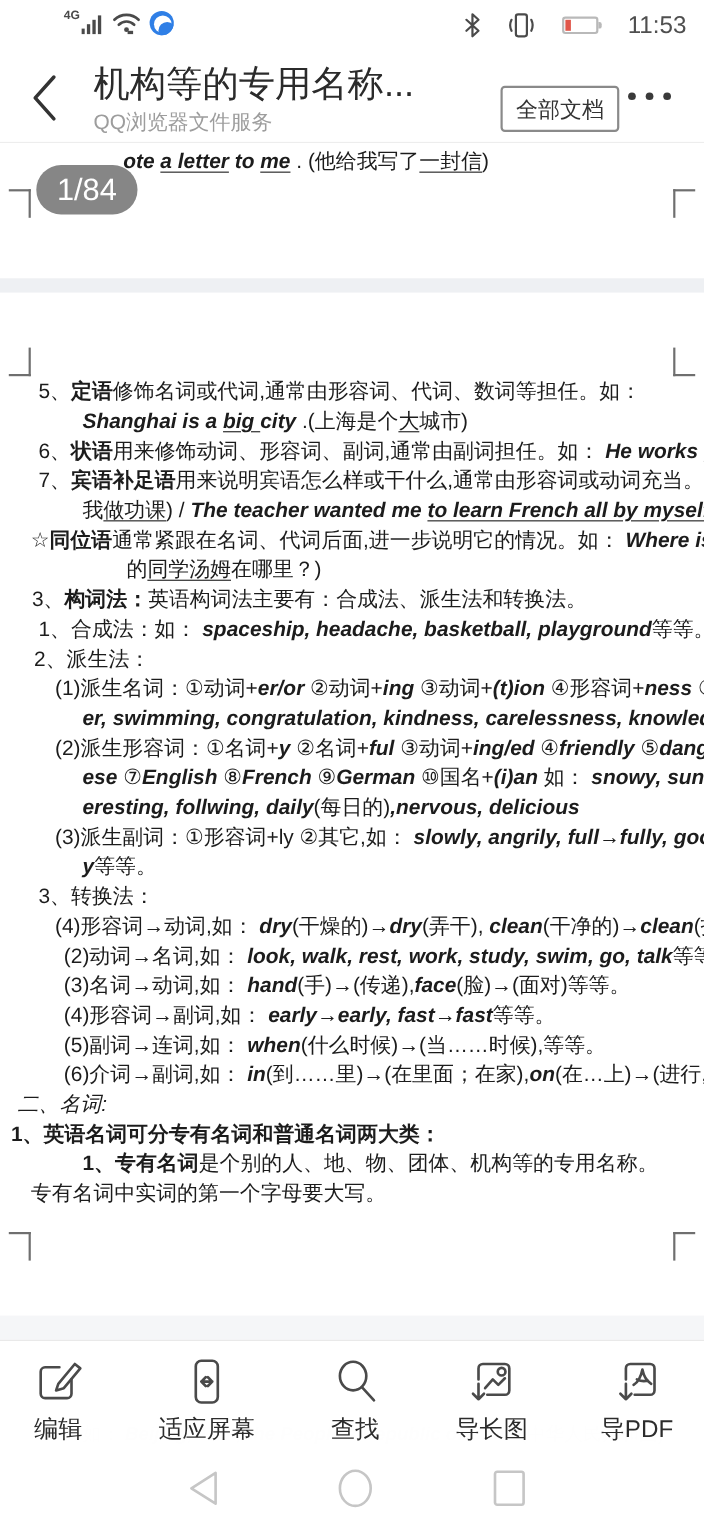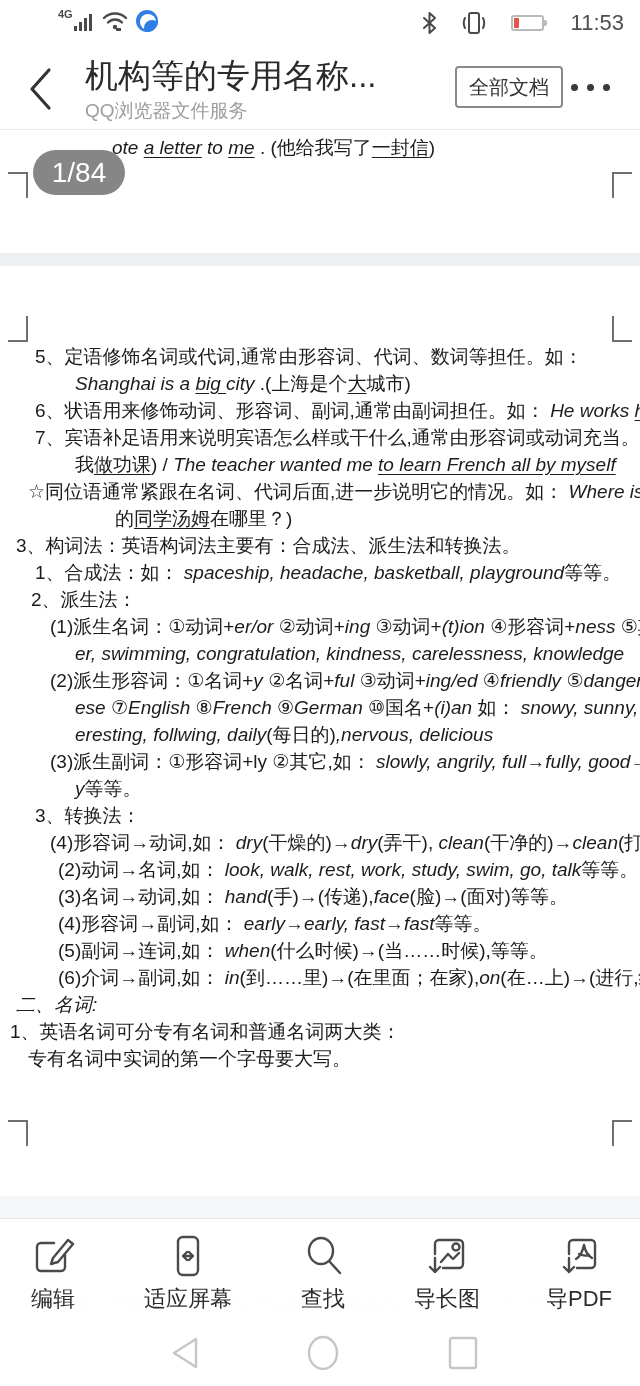--- a/index.html
+++ b/index.html
@@ -24,32 +24,32 @@
     background:#b9b9b9; border-radius:0 2px 2px 0; }
   .battery-fill { position:absolute; left:1px; top:1px; width:5px; height:10px; background:#e0564a; }
 
   
   .header { position:absolute; left:0; top:48px; width:640px; height:82px; background:#fff;
     border-bottom:1px solid #ededed; }
   .back-btn { position:absolute; left:20px; top:14px; width:40px; height:56px; background:none; border:none; cursor:pointer; }
   .hdr-title { position:absolute; left:85px; top:6px; width:360px; font-size:33px; color:#2b2b2b;
     font-weight:500; white-space:nowrap; overflow:hidden; }
   .hdr-sub { position:absolute; left:85px; top:50px; font-size:19px; color:#9d9d9d; white-space:nowrap; }
-  .alldocs-btn { position:absolute; left:455px; top:18px; height:42px; padding:0 12px;
+  .alldocs-btn { position:absolute; left:455px; top:30px; height:42px; padding:0 12px;
     border:2px solid #8a8a8a; border-radius:4px; background:#fff; font-size:20px; color:#333;
     font-family:inherit; cursor:pointer; }
   .more-btn { position:absolute; left:558px; top:18px; width:64px; height:42px; background:none; border:none;
     display:flex; align-items:center; justify-content:center; gap:9px; cursor:pointer; }
   .more-btn i { width:7px; height:7px; border-radius:50%; background:#3a3a3a; }
 
   
   .docview { position:absolute; left:0; top:130px; width:640px; height:1066px; background:#fff; overflow:hidden; }
   .doc-line { position:relative; width:640px; height:27px; line-height:27px; font-size:19px;
     color:#1c1c1c; white-space:nowrap; overflow:hidden; }
-  .doc-line .b { font-weight:normal; }
+  .doc-line .b { font-weight:bold; }
   .doc-line .i { font-style:italic; }
   .doc-line .u { text-decoration:underline; text-underline-offset:3px; }
   .doc-top-line { position:absolute; left:0; top:4px; }
   .doc-body { position:absolute; left:0; top:213px; width:640px; }
   .page-sep { position:absolute; left:0; top:123px; width:640px; height:13px; background:#eef0f3; }
   .page-pill { position:absolute; left:33px; top:20px; width:92px; height:45px; background:#868686;
     border-radius:23px; color:#fff; font-size:28px; display:flex; align-items:center; justify-content:center; }
   .cmark { position:absolute; width:20px; height:26px; }
   .cm-tl { border-top:2px solid #6f6f6f; border-right:2px solid #6f6f6f; }
   .cm-tr { border-top:2px solid #6f6f6f; border-left:2px solid #6f6f6f; }
@@ -145,39 +145,40 @@
     <span class="cmark cm-br" style="left:612px; top:186px;"></span>
 
     <div class="doc-body">
         <div class="doc-line" style="padding-left: 35px;"><span>5、</span><span class="b">定语</span><span>修饰名词或代词,通常由形容词、代词、数词等担任。如：</span></div>
         <div class="doc-line" style="padding-left: 75px;"><span class="b i">Shanghai is a </span><span class="b i u">big </span><span class="b i">city </span><span>.(上海是个</span><span class="u">大</span><span>城市)</span></div>
         <div class="doc-line" style="padding-left: 35px;"><span>6、</span><span class="b">状语</span><span>用来修饰动词、形容词、副词,通常由副词担任。如： </span><span class="b i">He works </span><span class="b i u">hard </span></div>
         <div class="doc-line" style="padding-left: 35px;"><span>7、</span><span class="b">宾语补足语</span><span>用来说明宾语怎么样或干什么,通常由形容词或动词充当。如： </span></div>
         <div class="doc-line" style="padding-left: 75px;"><span>我</span><span class="u">做功课</span><span>) / </span><span class="b i">The teacher wanted me </span><span class="b i u">to learn French all by myself</span></div>
         <div class="doc-line" style="padding-left: 28px;"><span>☆</span><span class="b">同位语</span><span>通常紧跟在名词、代词后面,进一步说明它的情况。如： </span><span class="b i">Where is </span></div>
         <div class="doc-line" style="padding-left: 115px;"><span>的</span><span class="u">同学汤姆</span><span>在哪里？)</span></div>
-        <div class="doc-line" style="padding-left: 16px;"><span>3、</span><span class="b">构词法：</span><span>英语构词法主要有：合成法、派生法和转换法。</span></div>
+        <div class="doc-line" style="padding-left: 29px;"><span>3、</span><span class="b">构词法：</span><span>英语构词法主要有：合成法、派生法和转换法。</span></div>
         <div class="doc-line" style="padding-left: 35px;"><span>1、合成法：如： </span><span class="b i">spaceship, headache, basketball, playground</span><span>等等。</span></div>
         <div class="doc-line" style="padding-left: 31px;"><span>2、派生法：</span></div>
         <div class="doc-line" style="padding-left: 50px;"><span>(1)派生名词：①动词+</span><span class="b i">er/or </span><span>②动词+</span><span class="b i">ing </span><span>③动词+</span><span class="b i">(t)ion </span><span>④形容词+</span><span class="b i">ness </span><span>⑤其他,如： </span></div>
         <div class="doc-line" style="padding-left: 75px;"><span class="b i">er, swimming, congratulation, kindness, carelessness, knowledge</span></div>
         <div class="doc-line" style="padding-left: 50px;"><span>(2)派生形容词：①名词+</span><span class="b i">y </span><span>②名词+</span><span class="b i">ful </span><span>③动词+</span><span class="b i">ing/ed </span><span>④</span><span class="b i">friendly </span><span>⑤</span><span class="b i">dangerous </span></div>
         <div class="doc-line" style="padding-left: 75px;"><span class="b i">ese </span><span>⑦</span><span class="b i">English </span><span>⑧</span><span class="b i">French </span><span>⑨</span><span class="b i">German </span><span>⑩国名+</span><span class="b i">(i)an </span><span>如： </span><span class="b i">snowy, sunny, hopeful,    beautiful, int</span></div>
         <div class="doc-line" style="padding-left: 75px;"><span class="b i">eresting, follwing, daily</span><span>(每日的)</span><span class="b i">,nervous, delicious</span></div>
         <div class="doc-line" style="padding-left: 50px;"><span>(3)派生副词：①形容词+ly ②其它,如： </span><span class="b i">slowly, angrily, full→fully, good→well, possible→possibl</span></div>
         <div class="doc-line" style="padding-left: 75px;"><span class="b i">y</span><span>等等。</span></div>
         <div class="doc-line" style="padding-left: 35px;"><span>3、转换法：</span></div>
         <div class="doc-line" style="padding-left: 50px;"><span>(4)形容词→动词,如： </span><span class="b i">dry</span><span>(干燥的)→</span><span class="b i">dry</span><span>(弄干), </span><span class="b i">clean</span><span>(干净的)→</span><span class="b i">clean</span><span>(打扫,弄干净),等等。</span></div>
         <div class="doc-line" style="padding-left: 58px;"><span>(2)动词→名词,如： </span><span class="b i">look, walk, rest, work, study, swim, go, talk</span><span>等等。</span></div>
         <div class="doc-line" style="padding-left: 58px;"><span>(3)名词→动词,如： </span><span class="b i">hand</span><span>(手)→(传递),</span><span class="b i">face</span><span>(脸)→(面对)等等。</span></div>
         <div class="doc-line" style="padding-left: 58px;"><span>(4)形容词→副词,如： </span><span class="b i">early→early, fast→fast</span><span>等等。</span></div>
         <div class="doc-line" style="padding-left: 58px;"><span>(5)副词→连词,如： </span><span class="b i">when</span><span>(什么时候)→(当……时候),等等。</span></div>
         <div class="doc-line" style="padding-left: 58px;"><span>(6)介词→副词,如： </span><span class="b i">in</span><span>(到……里)→(在里面；在家),</span><span class="b i">on</span><span>(在…上)→(进行,继续),等等。</span></div>
         <div class="doc-line" style="padding-left: 16px;"><span class="i">二、名词:</span></div>
         <div class="doc-line" style="padding-left: 10px;"><span class="b">1、英语名词可分专有名词和普通名词两大类：</span></div>
+        <div class="doc-line" style="padding-left: 75px;"><span class="b">1、专有名词</span><span>是个别的人、地、物、团体、机构等的专用名称。</span></div>
         <div class="doc-line" style="padding-left: 28px;"><span>专有名词中实词的第一个字母要大写。</span></div>
       </div>
 
     <span class="cmark cm-tl" style="left:8px; top:990px;"></span>
     <span class="cmark cm-tr" style="left:612px; top:990px;"></span>
   </div>
 
   <div class="pre-toolbar-band"></div>
 
   <div class="faint-line" style="padding-left: 0px;"><span>如： </span><span class="b i">Beijing, Tom, the People's Republic of China</span><span>(中华人民共和国)</span></div>

